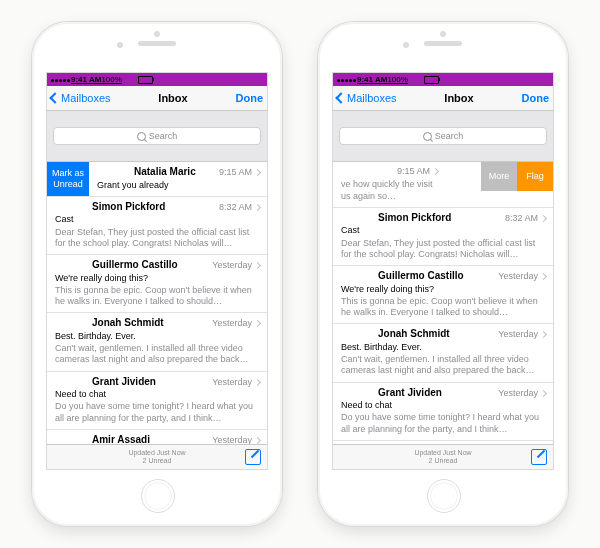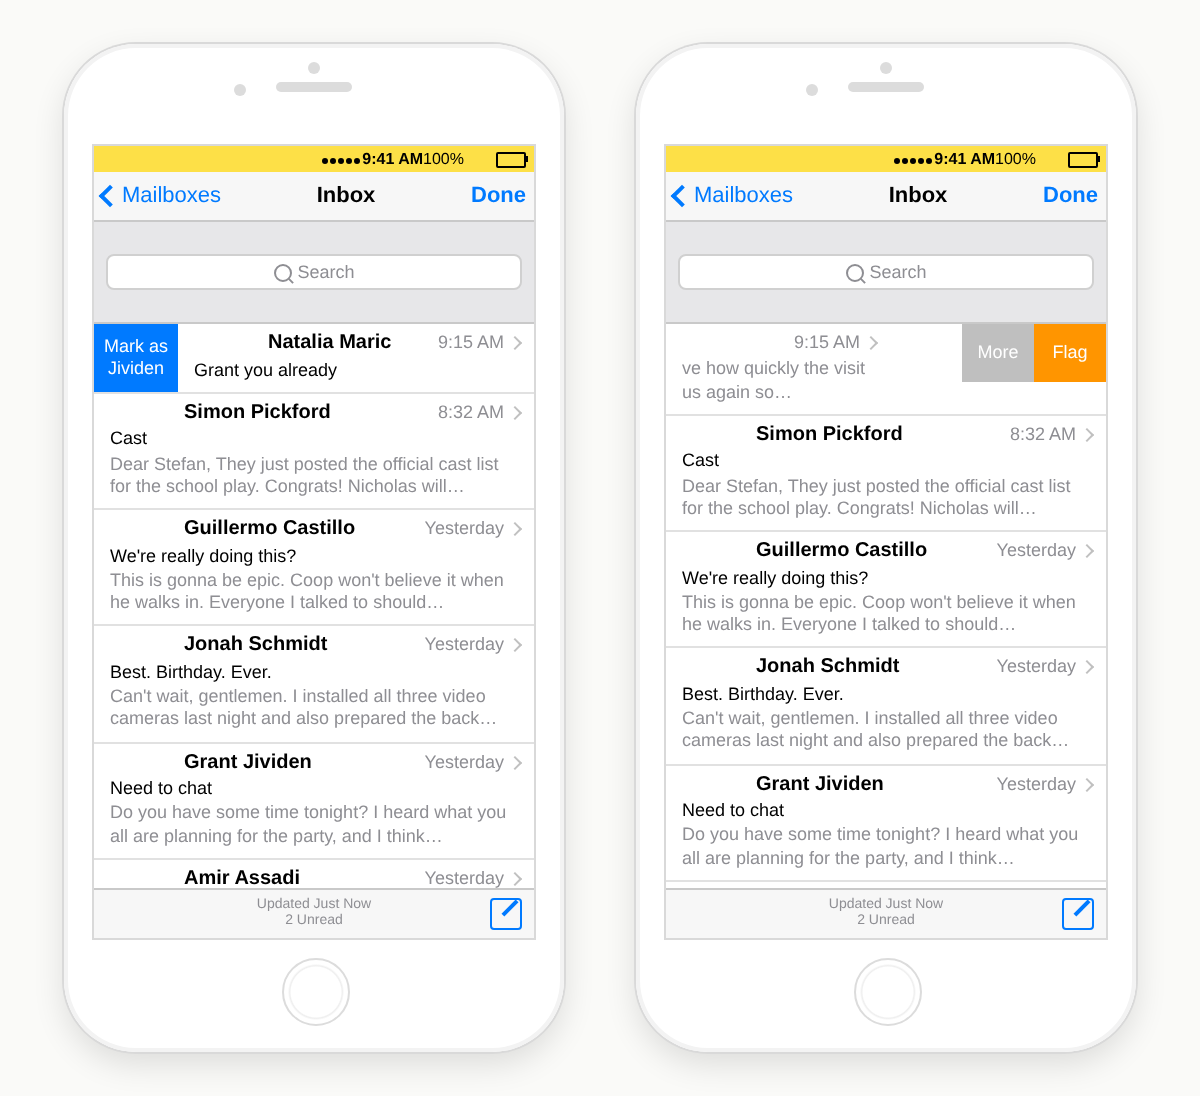--- a/index.html
+++ b/index.html
@@ -70,24 +70,25 @@
     display: flex;
     flex-direction: column;
     overflow: hidden;
   }
 
   
   .status {
     height: 13px;
     display: flex;
     align-items: center;
-    justify-content: flex-end;
+    justify-content: flex-start;
     font-size: 8px;
     padding: 0 4px;
-    background: #fde047;
+    background: #a21caf;
+    text-decoration: underline;
   }
   .status .sig .dot {
     display: inline-block;
     width: 3px; height: 3px;
     border-radius: 50%;
     background: #000;
     margin-right: 1px;
   }
   .status .time { font-weight: 600; }
   .status .batt { display: flex; align-items: center; gap: 16px; }
@@ -349,21 +350,21 @@
     <div class="searchwrap">
       <div class="search">
         <span class="mag"></span>
         <span>Search</span>
       </div>
     </div>
 
     <div class="list">
 
       <div class="cell swipe-left-reveal">
-        <div class="action-left">Mark as Jividen</div>
+        <div class="action-left">Mark as Unread</div>
         <div class="content">
           <div class="row1">
             <span class="sender">Natalia Maric</span>
             <span class="meta">
               <span>9:15 AM</span>
               <span class="chev-right"></span>
             </span>
           </div>
           <span class="subject">Grant you already</span>
         </div>

